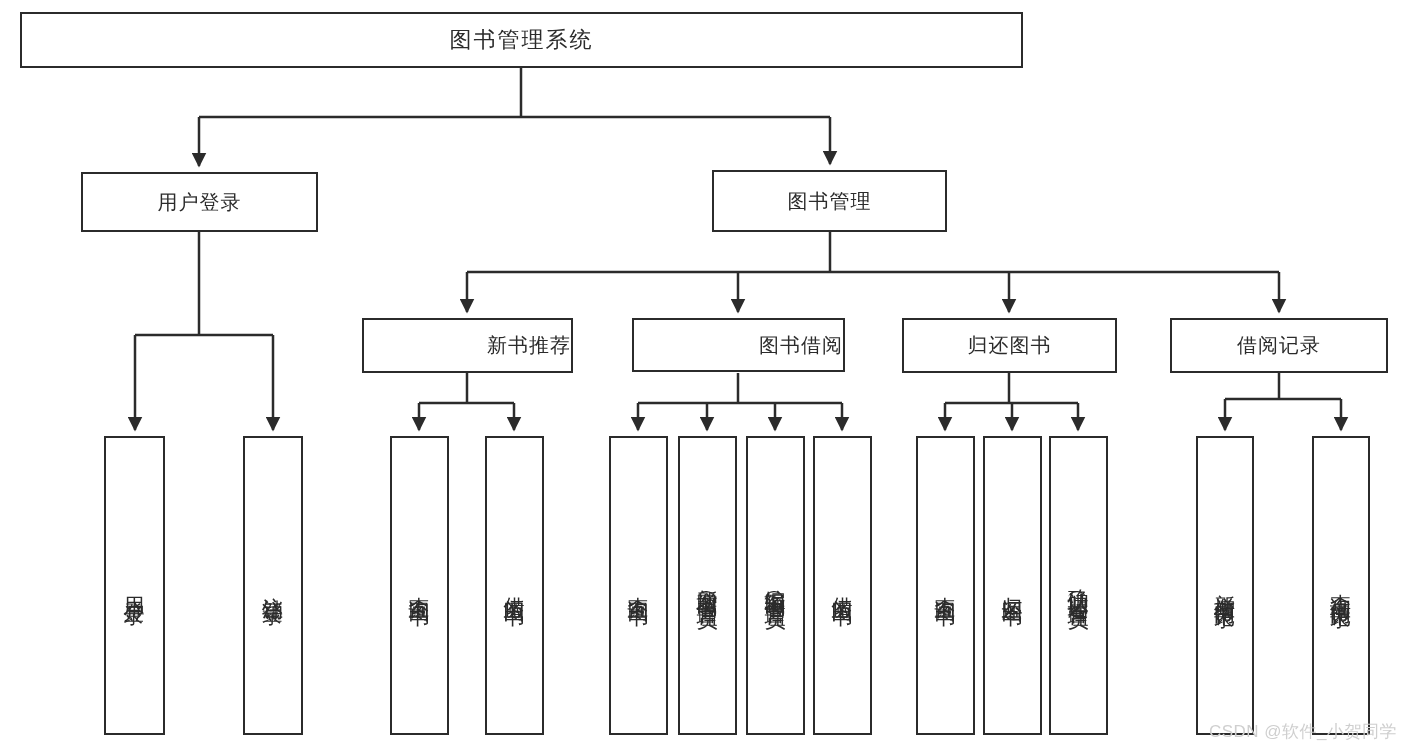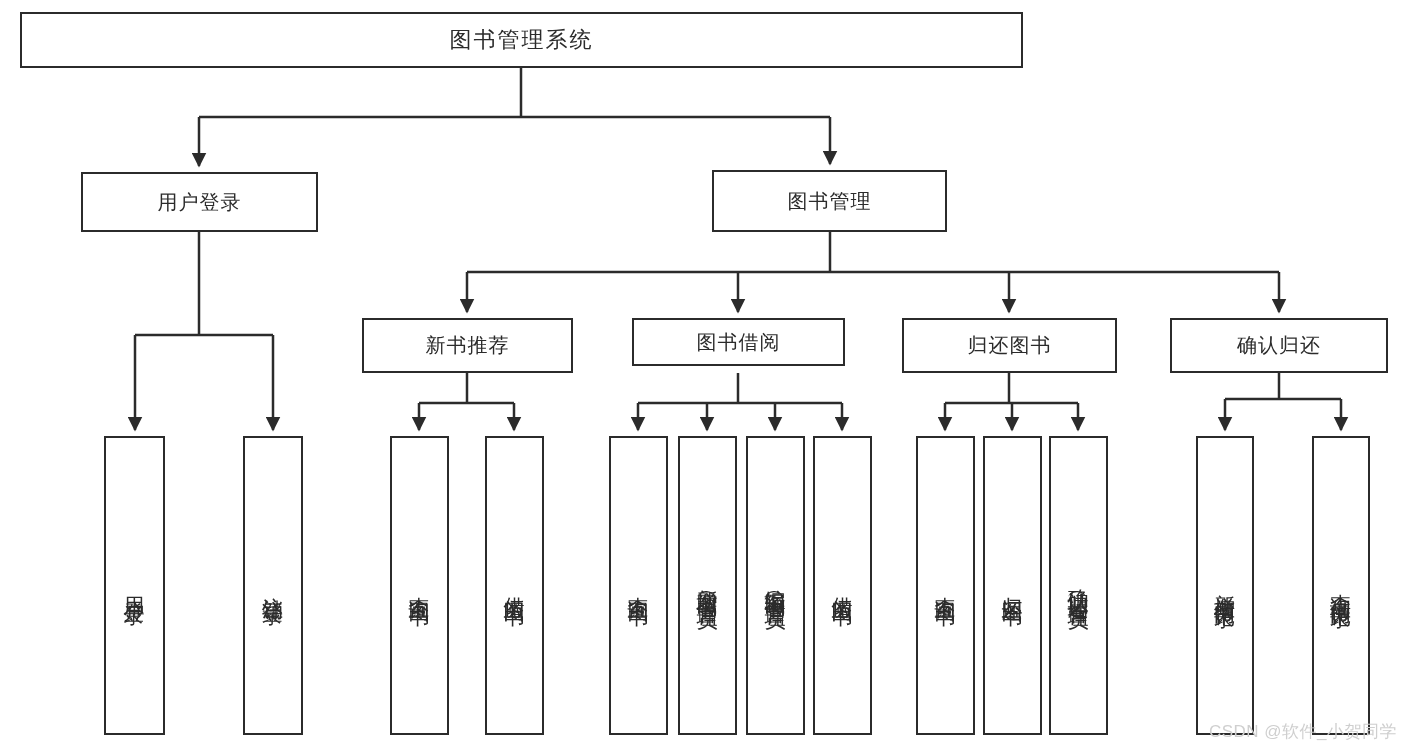--- a/index.html
+++ b/index.html
@@ -110,31 +110,31 @@
     <span class="label">图书管理系统</span>
   </div>
 
   <div class="node" style="left: 81px; top: 172px; width: 237px; height: 60px;">
     <span class="label">用户登录</span>
   </div>
   <div class="node" style="left: 712px; top: 170px; width: 235px; height: 62px;">
     <span class="label">图书管理</span>
   </div>
 
-  <div class="node" style="left: 362px; top: 318px; width: 211px; height: 55px;">
+  <div class="node" style="left: 362px; top: 318px; width: 211px; height: 55px; justify-content: flex-end;">
     <span class="label">新书推荐</span>
   </div>
-  <div class="node" style="left: 632px; top: 318px; width: 213px; height: 48px;">
+  <div class="node" style="left: 632px; top: 318px; width: 213px; height: 54px; justify-content: flex-end;">
     <span class="label">图书借阅</span>
   </div>
   <div class="node" style="left: 902px; top: 318px; width: 215px; height: 55px;">
     <span class="label">归还图书</span>
   </div>
   <div class="node" style="left: 1170px; top: 318px; width: 218px; height: 55px;">
-    <span class="label">确认归还</span>
+    <span class="label">借阅记录</span>
   </div>
 
   <div class="node vertical" style="left: 104px; top: 436px; width: 61px; height: 299px;">
     <span class="label">用户登录</span>
   </div>
   <div class="node vertical" style="left: 243px; top: 436px; width: 60px; height: 299px;">
     <span class="label">注销登录</span>
   </div>
 
   <div class="node vertical" style="left: 390px; top: 436px; width: 59px; height: 299px;">

